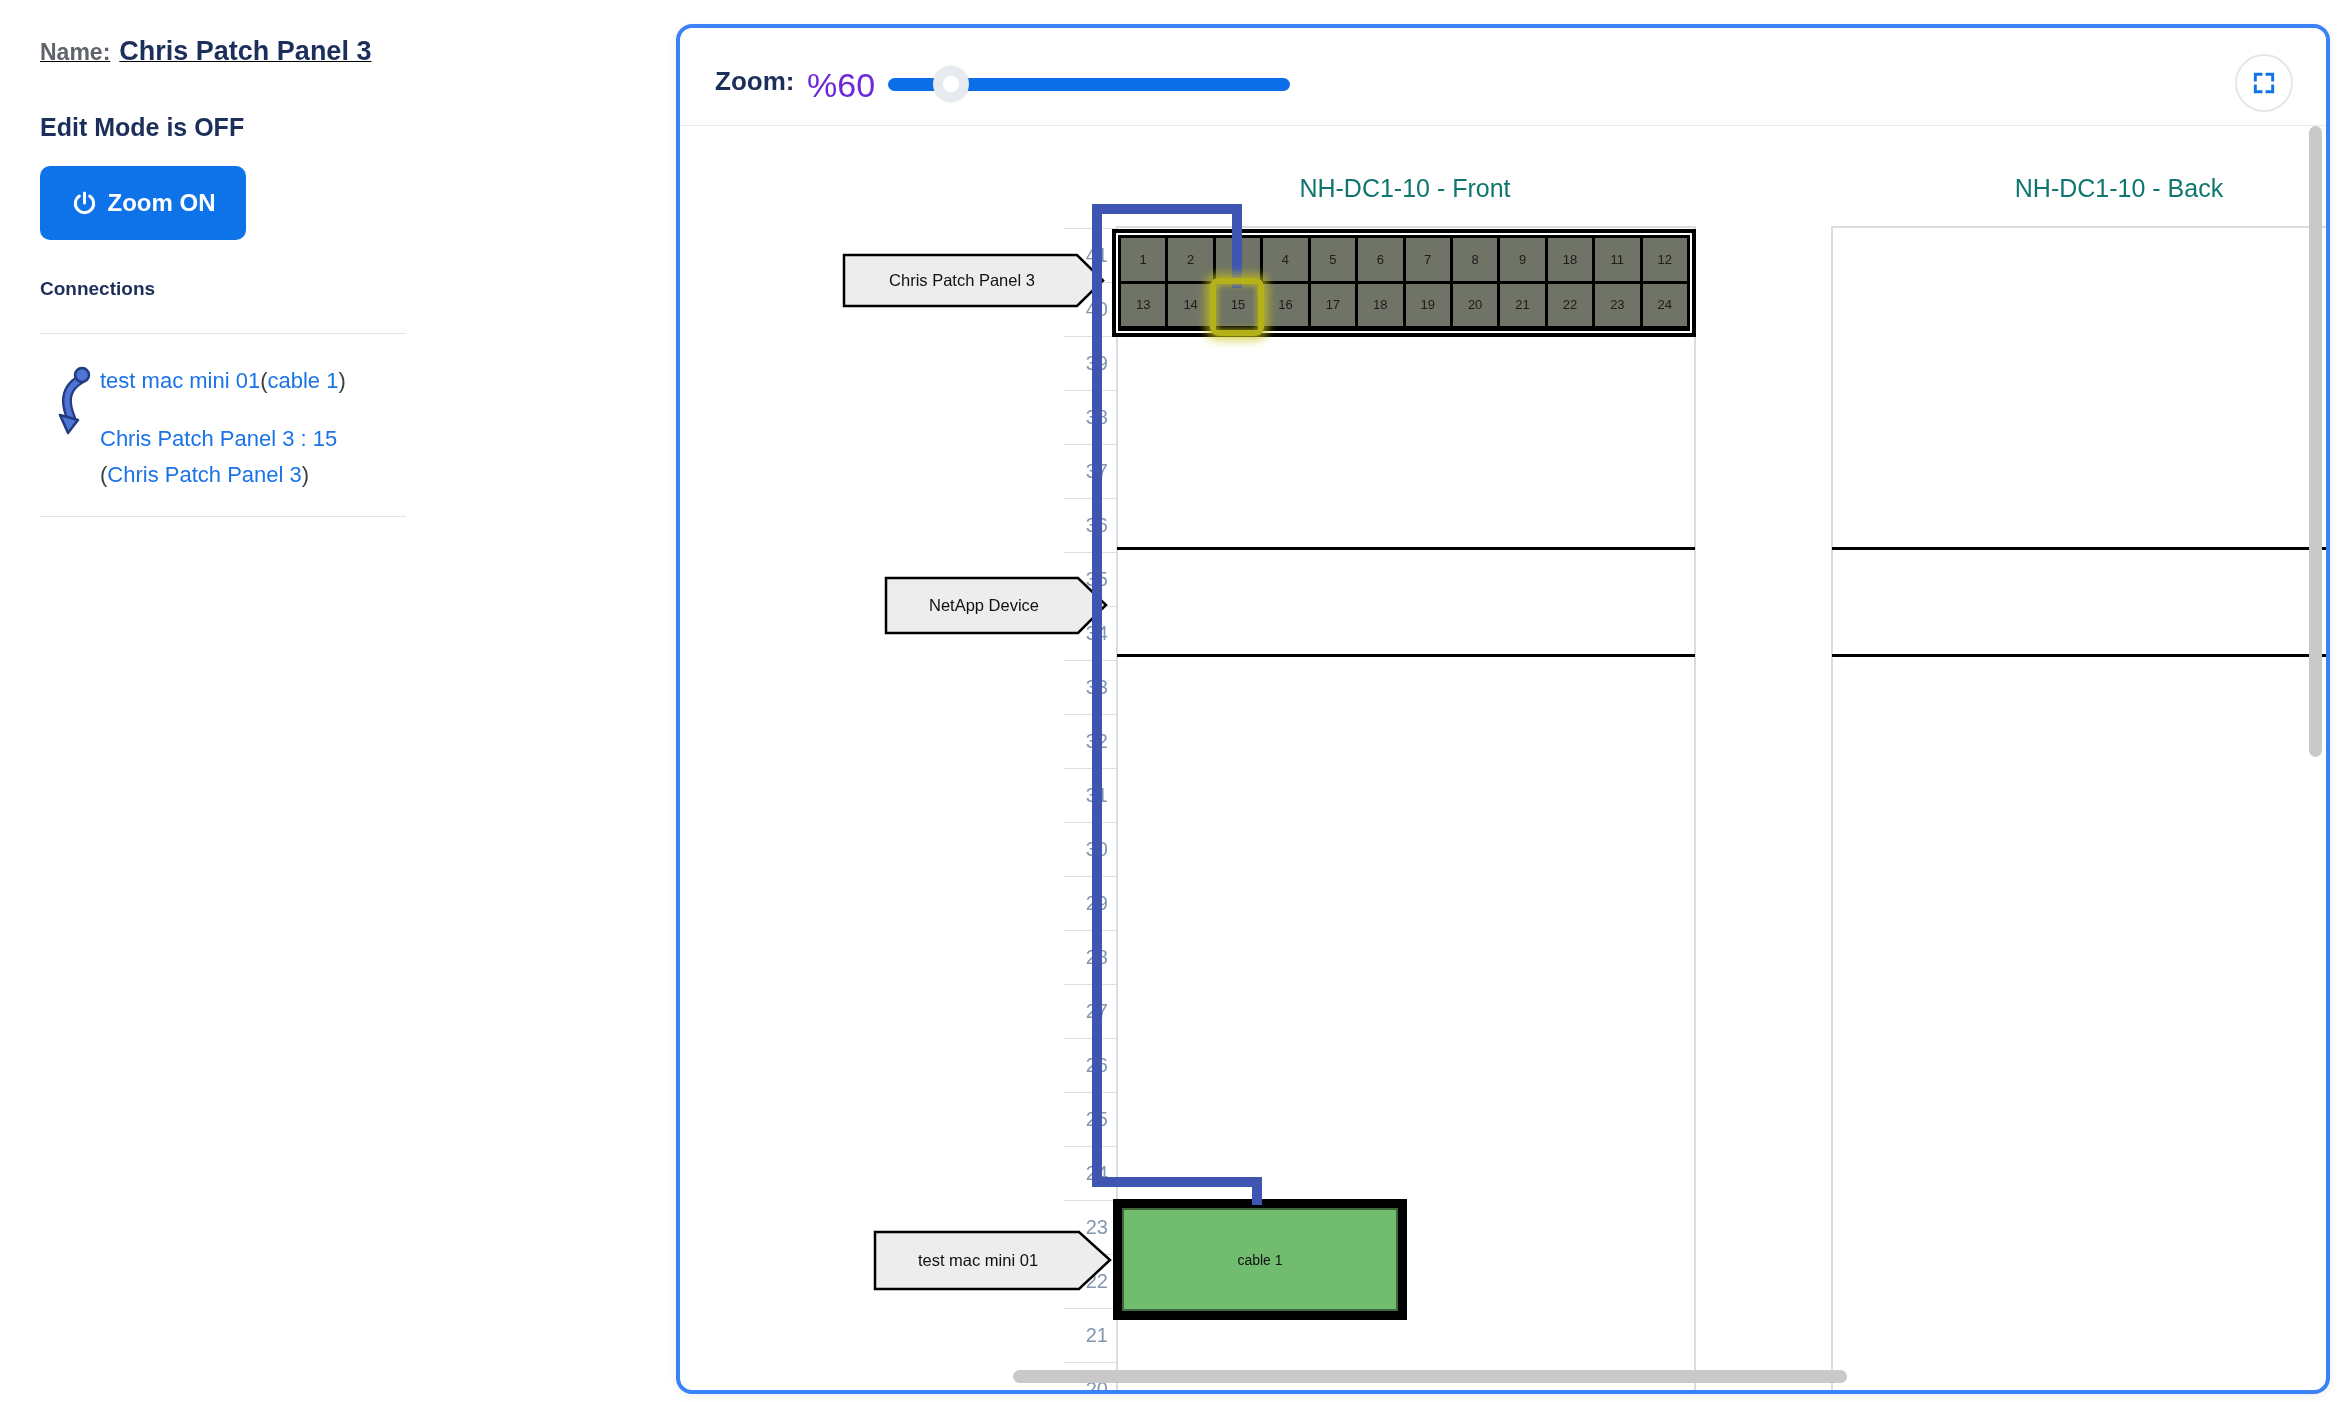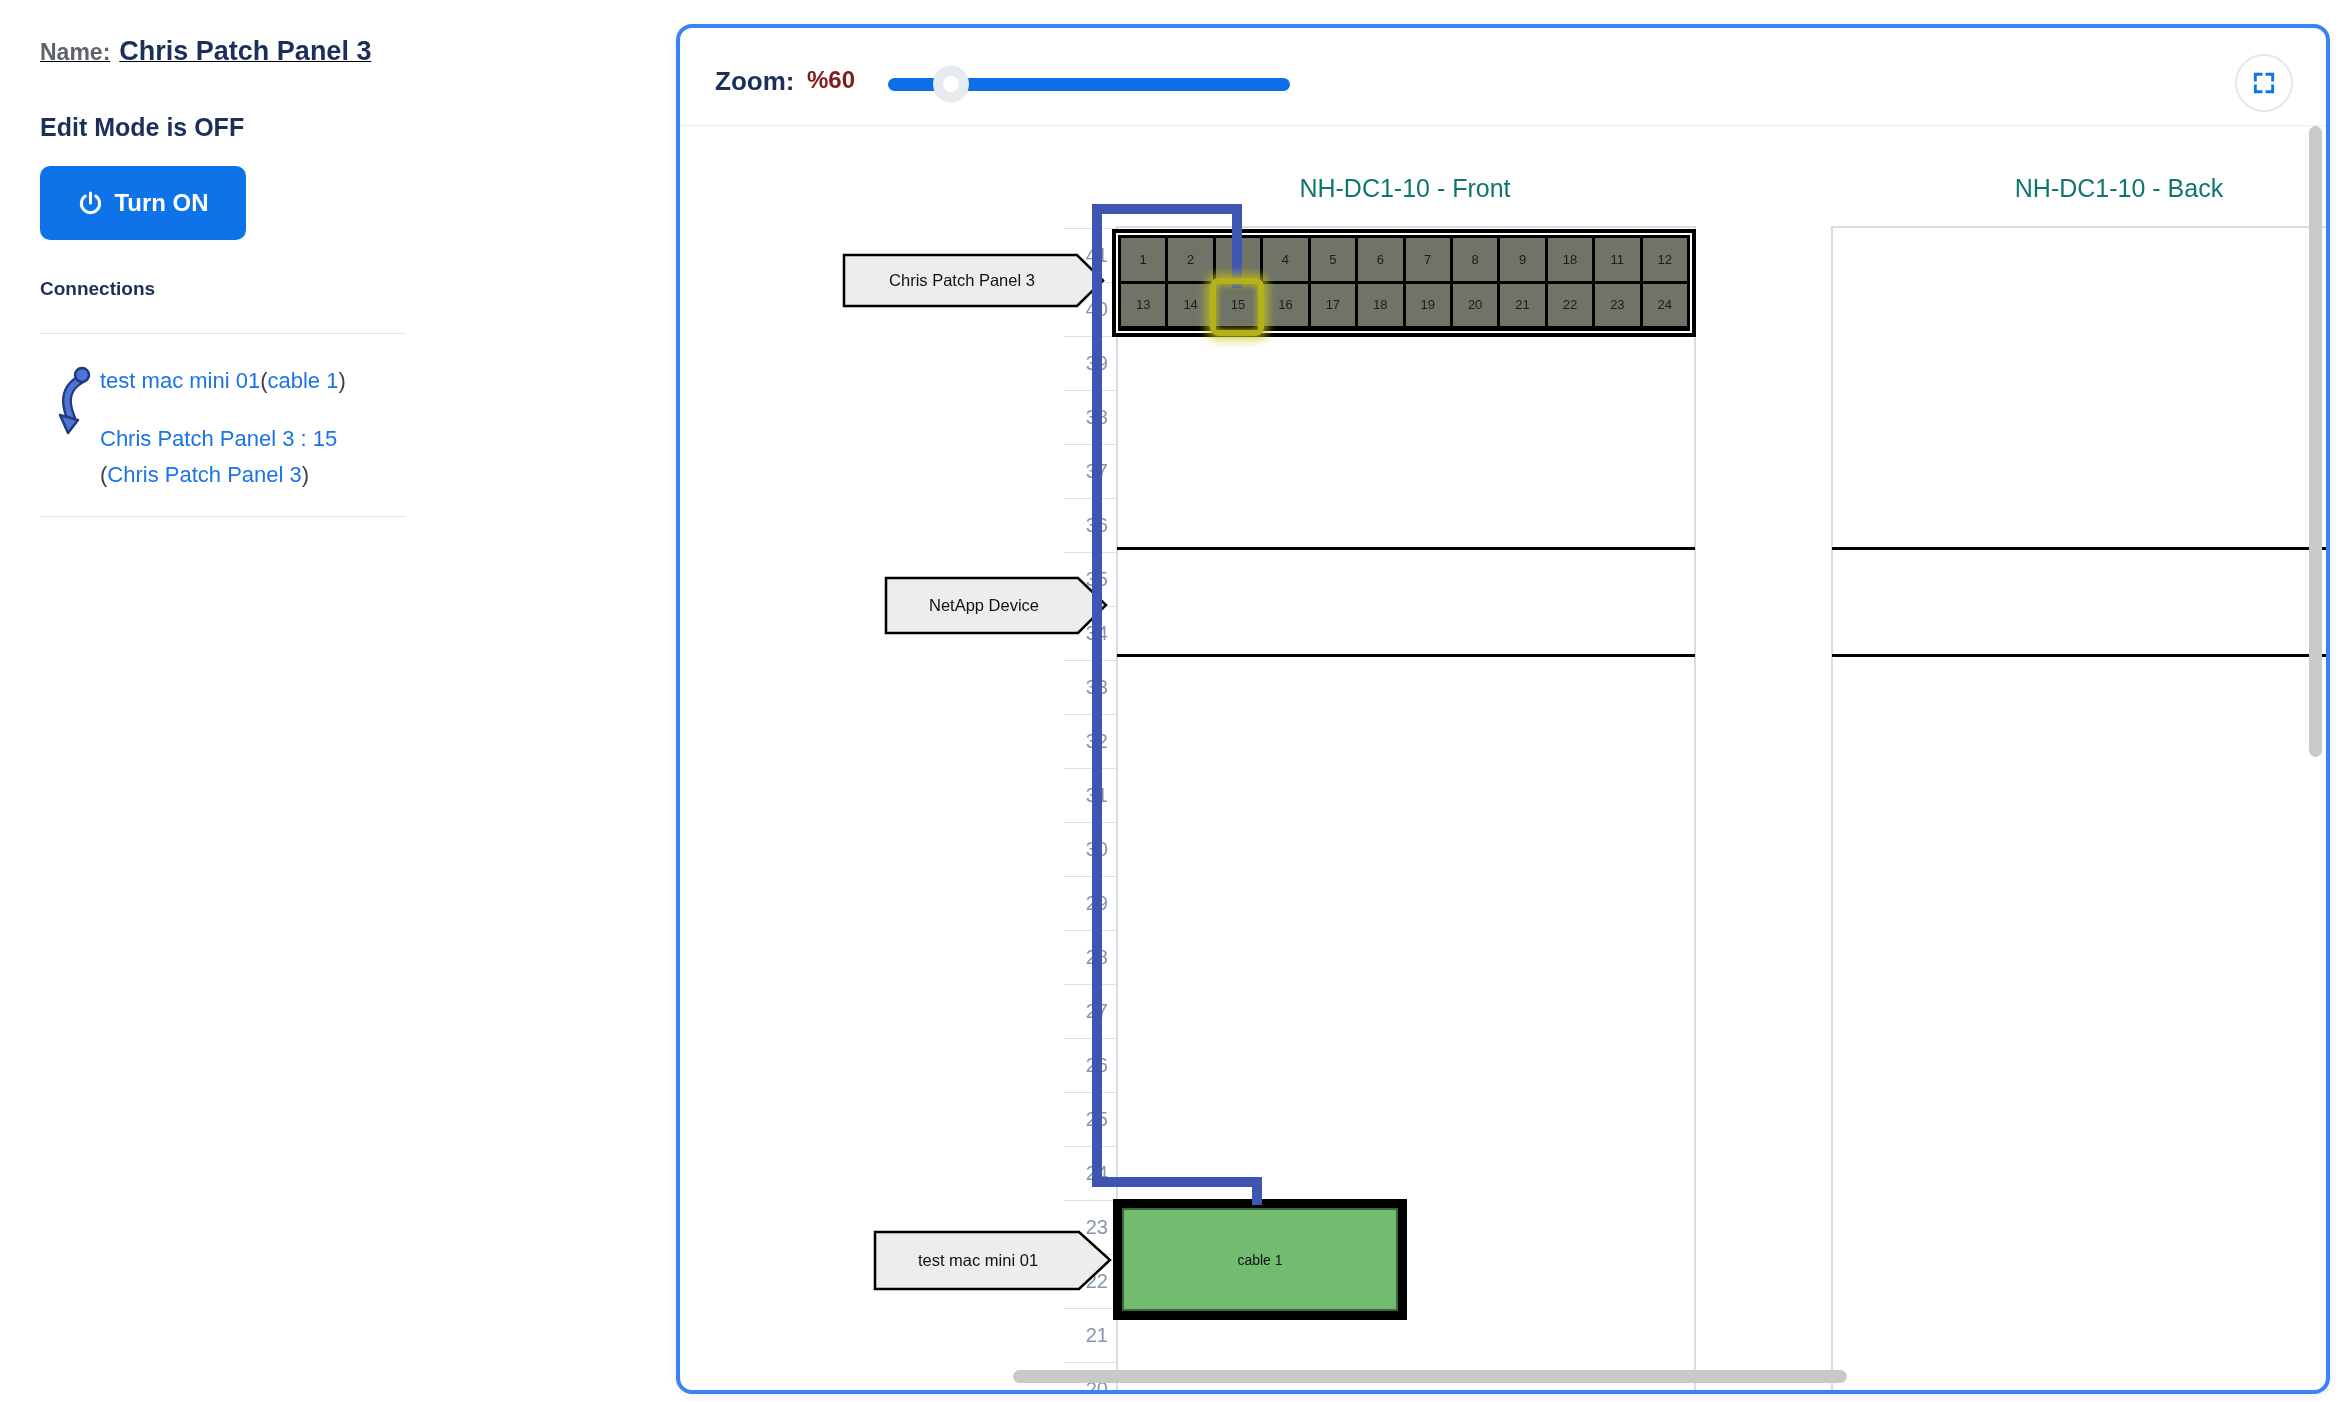--- a/index.html
+++ b/index.html
@@ -22,21 +22,21 @@
   .conn-icon{position:absolute;left:15px;top:366px;}
   .conn-text{position:absolute;left:60px;font-size:22px;white-space:nowrap;}
   .link{color:#1a73e8;cursor:pointer;}
   .paren{color:#3c4043;}
 
   
   .card{position:absolute;left:676px;top:24px;width:1646px;height:1362px;background:#fff;
         border:4px solid #3b82f6;border-radius:16px;box-shadow:0 2px 10px rgba(0,0,0,.07);
         overflow:hidden;}
   .toolbar-zoom-label{position:absolute;left:35px;top:38px;font-size:26px;font-weight:bold;color:#1c2e5a;}
-  .toolbar-zoom-value{position:absolute;left:127px;top:38px;font-size:24px;font-weight:bold;color:#7f1d1d;}
+  .toolbar-zoom-value{position:absolute;left:127px;top:38px;font-size:34px;font-weight:normal;color:#6d28d9;}
   .zoom-slider{position:absolute;left:208px;top:50px;width:402px;height:13px;border-radius:7px;
         background:#0d6fe8;cursor:pointer;}
   .zoom-thumb{position:absolute;left:45px;top:-12px;width:36px;height:36px;border-radius:50%;
         background:#e7eaef;box-shadow:0 0 0 1px rgba(0,0,0,.04);}
   .zoom-thumb::after{content:"";position:absolute;left:10px;top:10px;width:16px;height:16px;
         border-radius:50%;background:#fff;}
   .fullscreen-btn{position:absolute;left:1555px;top:26px;width:54px;height:54px;border-radius:50%;
         background:#fff;border:2.5px solid #e4e8ec;display:flex;align-items:center;justify-content:center;
         cursor:pointer;}
   .card-topline{position:absolute;left:0;top:97px;width:100%;height:1px;background:#ececec;}
@@ -90,21 +90,21 @@
     </div>
     <div class="edit-mode">Edit Mode is OFF</div>
 
     <button class="turn-on-btn">
       <span style="display:flex;">
         <svg width="27" height="27" viewBox="0 0 24 24" fill="none">
           <path d="M12 2.6v9" stroke="#fff" stroke-width="2.7" stroke-linecap="round"></path>
           <path d="M7.4 5.4a8.1 8.1 0 1 0 9.2 0" stroke="#fff" stroke-width="2.7" stroke-linecap="round"></path>
         </svg>
       </span>
-      <span>Turn ON</span>
+      <span>Zoom ON</span>
     </button>
 
     <div class="connections-title">Connections</div>
     <div class="divider" style="top:333px"></div>
 
     <div class="conn-icon">
       <svg width="40" height="72" viewBox="0 0 40 72">
         <path d="M26 13 C 12 21, 8 33, 16 52" fill="none" stroke="#223a7f" stroke-width="10" stroke-linecap="round"></path>
         <path d="M26 13 C 12 21, 8 33, 16 52" fill="none" stroke="#4e74d6" stroke-width="5.5" stroke-linecap="round"></path>
         <circle cx="27" cy="9" r="7" fill="#4e74d6" stroke="#223a7f" stroke-width="2.5"></circle>

